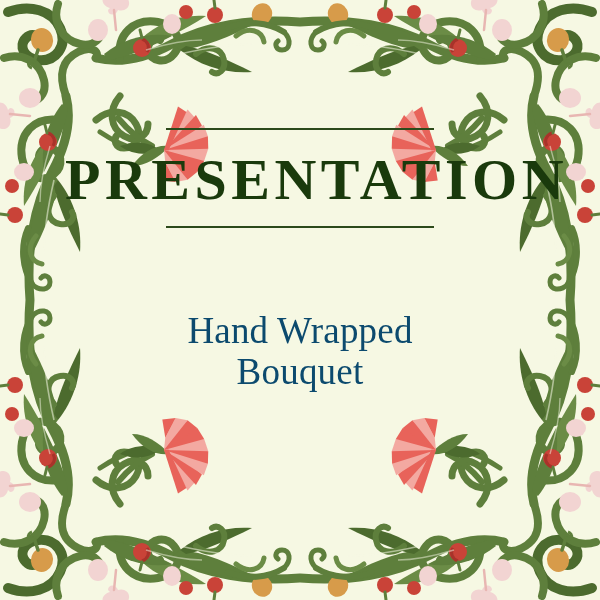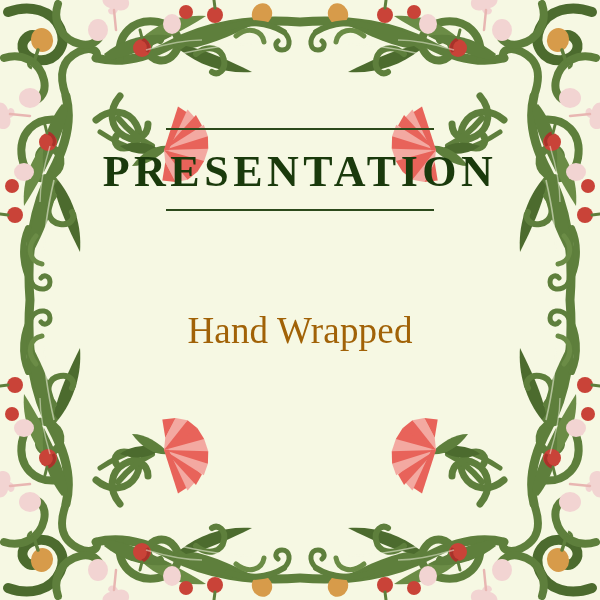--- a/index.html
+++ b/index.html
@@ -42,31 +42,31 @@
     height: 0;
     border-top: 2px solid #2C4A1B;
     width: 268px;
     margin: 0 auto;
   }
   .rule-top    { margin-bottom: 16px; }
   .rule-bottom { margin-top: 12px; }
 
   .title {
     color: #1A3A0C;
-    font-size: 44px;
+    font-size: 58px;
     font-weight: bold;
     letter-spacing: 4.5px;
     line-height: 1.17;
     margin: 0;
     white-space: nowrap;
   }
   .title-line2 { letter-spacing: 6px; }
 
   .subtitle {
-    color: #a16207;
+    color: #0c4a6e;
     font-size: 37px;
     font-weight: normal;
     line-height: 1.12;
     letter-spacing: 0.2px;
     margin: 0;
   }
   .subtitle-wrap {
     position: absolute;
     left: 50%;
     top: 310px;
@@ -437,15 +437,16 @@
   </div>
 
   <div class="center-block">
     <div class="rule rule-top"></div>
     <div class="title">PRESENTATION</div>
     <div class="rule rule-bottom"></div>
   </div>
 
   <div class="subtitle-wrap">
     <div class="subtitle">Hand Wrapped</div>
+    <div class="subtitle">Bouquet</div>
   </div>
 
 </div>
 
 </body></html>

